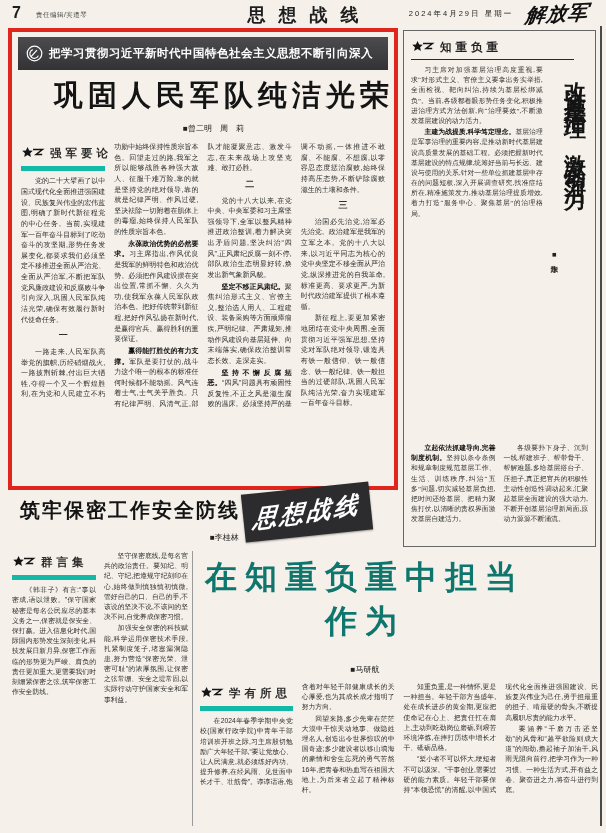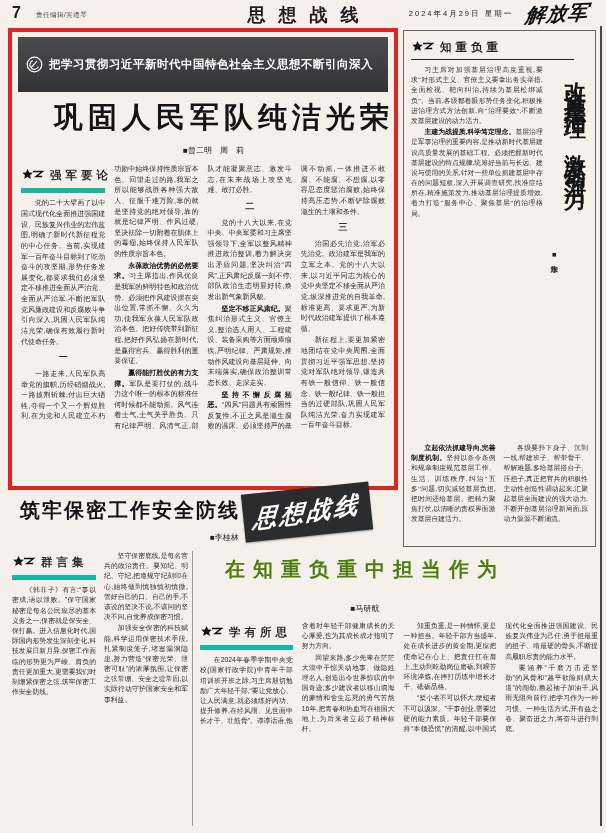--- a/index.html
+++ b/index.html
@@ -10,21 +10,21 @@
   .pageno{left:12px;top:4px;font-size:16px;font-weight:bold;}
   .editor{left:36px;top:11px;font-size:6.5px;color:#444;letter-spacing:.5px;}
   .section-title{left:0;right:0;top:3px;text-align:center;font-size:18px;font-weight:bold;letter-spacing:13px;padding-left:13px;}
   .dateline{left:396px;top:9px;width:130px;text-align:center;font-size:7.5px;letter-spacing:2px;color:#222;}
   .masthead{left:524px;top:0px;font-family:"DejaVu Serif",serif;font-style:italic;font-weight:bold;
             font-size:20px;transform:skewX(-10deg) rotate(-3deg);letter-spacing:1px;color:#111;}
   .right-rule{left:600px;top:26px;width:2px;height:800px;background:#4a4a4a;}
   
   .main-box{left:8px;top:28px;width:382px;height:454px;border:4px solid #e0261c;background:#f5f1ea;}
   .banner{margin:5px 6px 0 6px;height:25px;background:linear-gradient(180deg,#4c4c4f,#333336);
-          display:flex;align-items:center;gap:6px;padding:15px 8px;}
+          display:flex;align-items:center;gap:6px;padding:4px 8px;}
   .banner-text{color:#fff;font-size:11.5px;font-weight:bold;letter-spacing:.5px;white-space:nowrap;}
   .emblem{width:17px;height:17px;flex:0 0 auto;}
   .main-headline{margin-top:6px;text-align:right;font-size:29px;font-weight:900;letter-spacing:5px;color:#141414;}
   .main-byline{margin-top:7px;text-align:center;font-size:8px;color:#222;margin-left:21px;}
   .main-body{margin:8px 9px 0 9px;height:332px;column-count:4;column-gap:9px;overflow:hidden;
              font-size:7px;line-height:1.52;text-align:justify;color:#2d2d2d;}
   
   .sec-label{display:flex;align-items:center;gap:5px;border-bottom:5px solid #14b8a6;
              padding:3px 0 4px 0;margin-bottom:5px;}
   .sec-label .txt{font-size:11.5px;font-weight:bold;letter-spacing:4px;white-space:nowrap;}
@@ -52,21 +52,21 @@
                   font-size:24px;letter-spacing:3px;transform:skewX(-12deg) rotate(-2deg);}
   
   .sec2-headline{left:16px;top:497px;width:228px;text-align:center;font-size:20px;font-weight:900;letter-spacing:2px;color:#141414;}
   .sec2-byline{left:210px;top:532px;width:100px;font-size:8px;color:#222;}
   .qyj-block{left:12px;top:551px;width:176px;height:275px;overflow:hidden;}
   .qyj-body{column-count:2;column-gap:8px;height:275px;overflow:hidden;
             font-size:6.8px;line-height:1.5;text-align:justify;color:#2d2d2d;}
   .v-div{left:192px;top:551px;width:1px;height:275px;background:#9a9a9a;}
   
   .bot-art{left:200px;top:552px;width:398px;height:276px;overflow:hidden;}
-  .bot-headline{width:330px;text-align:center;font-size:20px;font-weight:900;letter-spacing:8px;color:#4d7c0f;margin-top:4px;}
+  .bot-headline{width:330px;text-align:center;font-size:32px;font-weight:900;letter-spacing:8px;color:#0f766e;margin-top:4px;}
   .bot-byline{width:330px;text-align:center;font-size:8px;margin-top:20px;color:#222;}
   .bot-body{margin-top:7px;height:218px;column-count:4;column-gap:9px;overflow:hidden;
             font-size:6.8px;line-height:1.5;text-align:justify;color:#2d2d2d;}
 </style>
 </head>
 <body>
 
 <div class="abs pageno">7</div>
 <div class="abs editor">责任编辑/宾道琴</div>
 <div class="abs section-title">思想战线</div>

